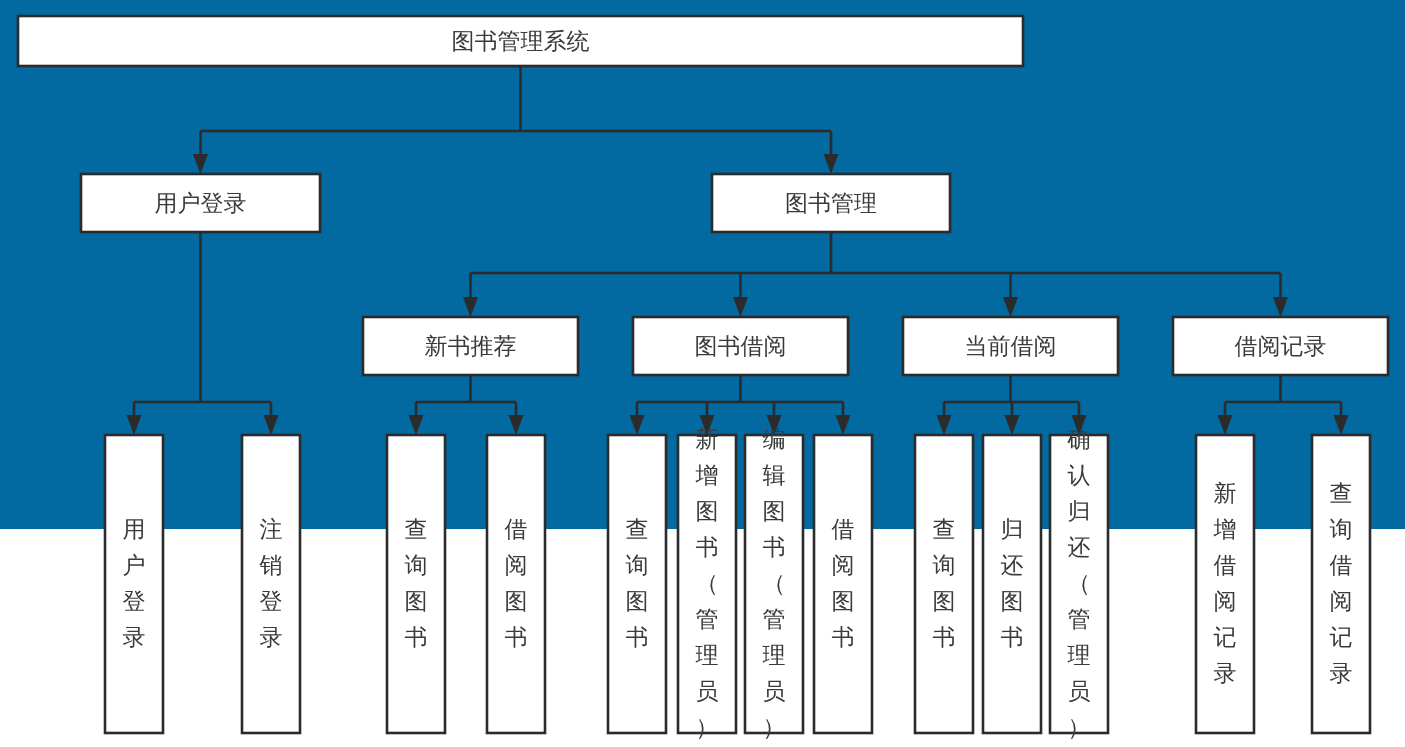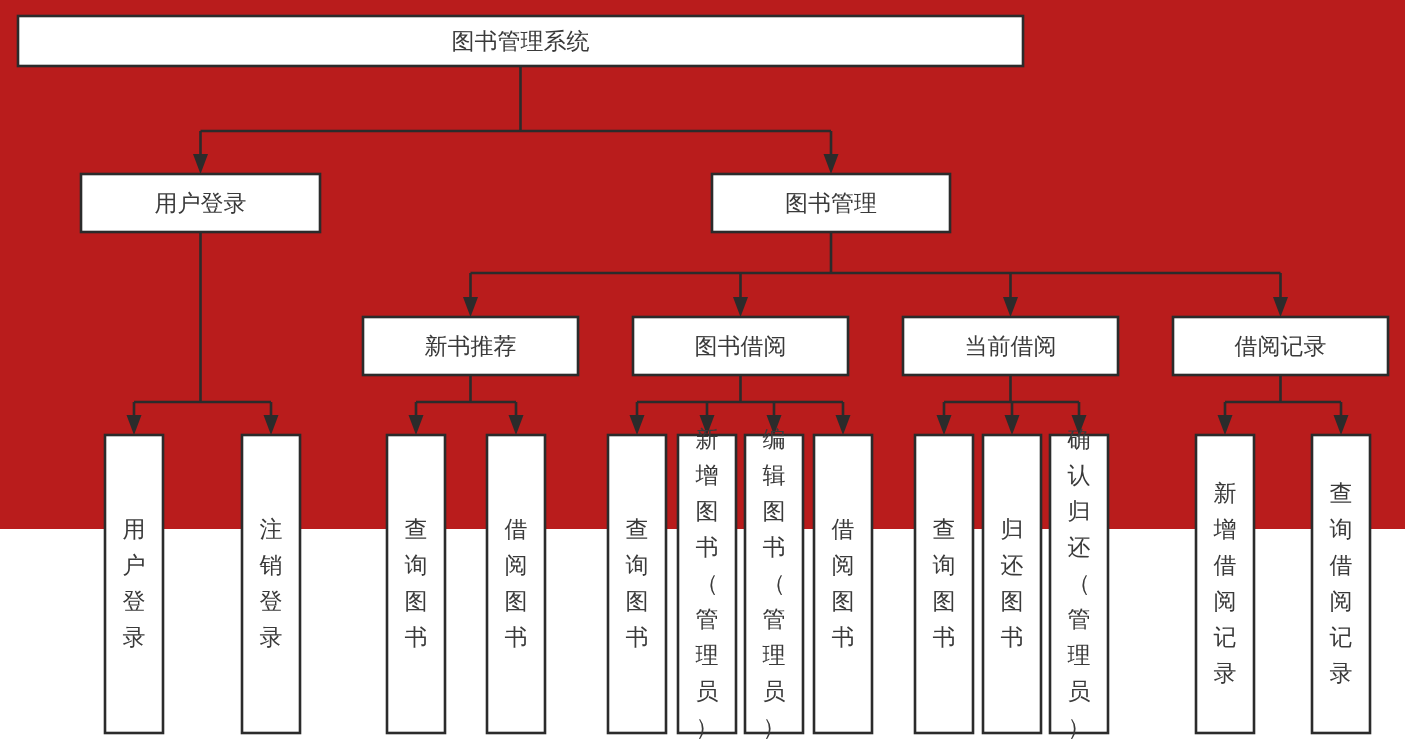--- a/index.html
+++ b/index.html
@@ -11,21 +11,21 @@
   body {
     width: 1405px;
     height: 747px;
     font-family: "DejaVu Sans", "Liberation Sans", sans-serif;
     overflow: hidden;
   }
   #diagram-root {
     position: relative;
     width: 1405px;
     height: 529px;
-    background: #b91c1c;
+    background: #0369a1;
   }
   svg.diagram-canvas {
     position: absolute;
     left: 0;
     top: 0;
     width: 1405px;
     height: 747px;
     display: block;
   }
   .node-box {

